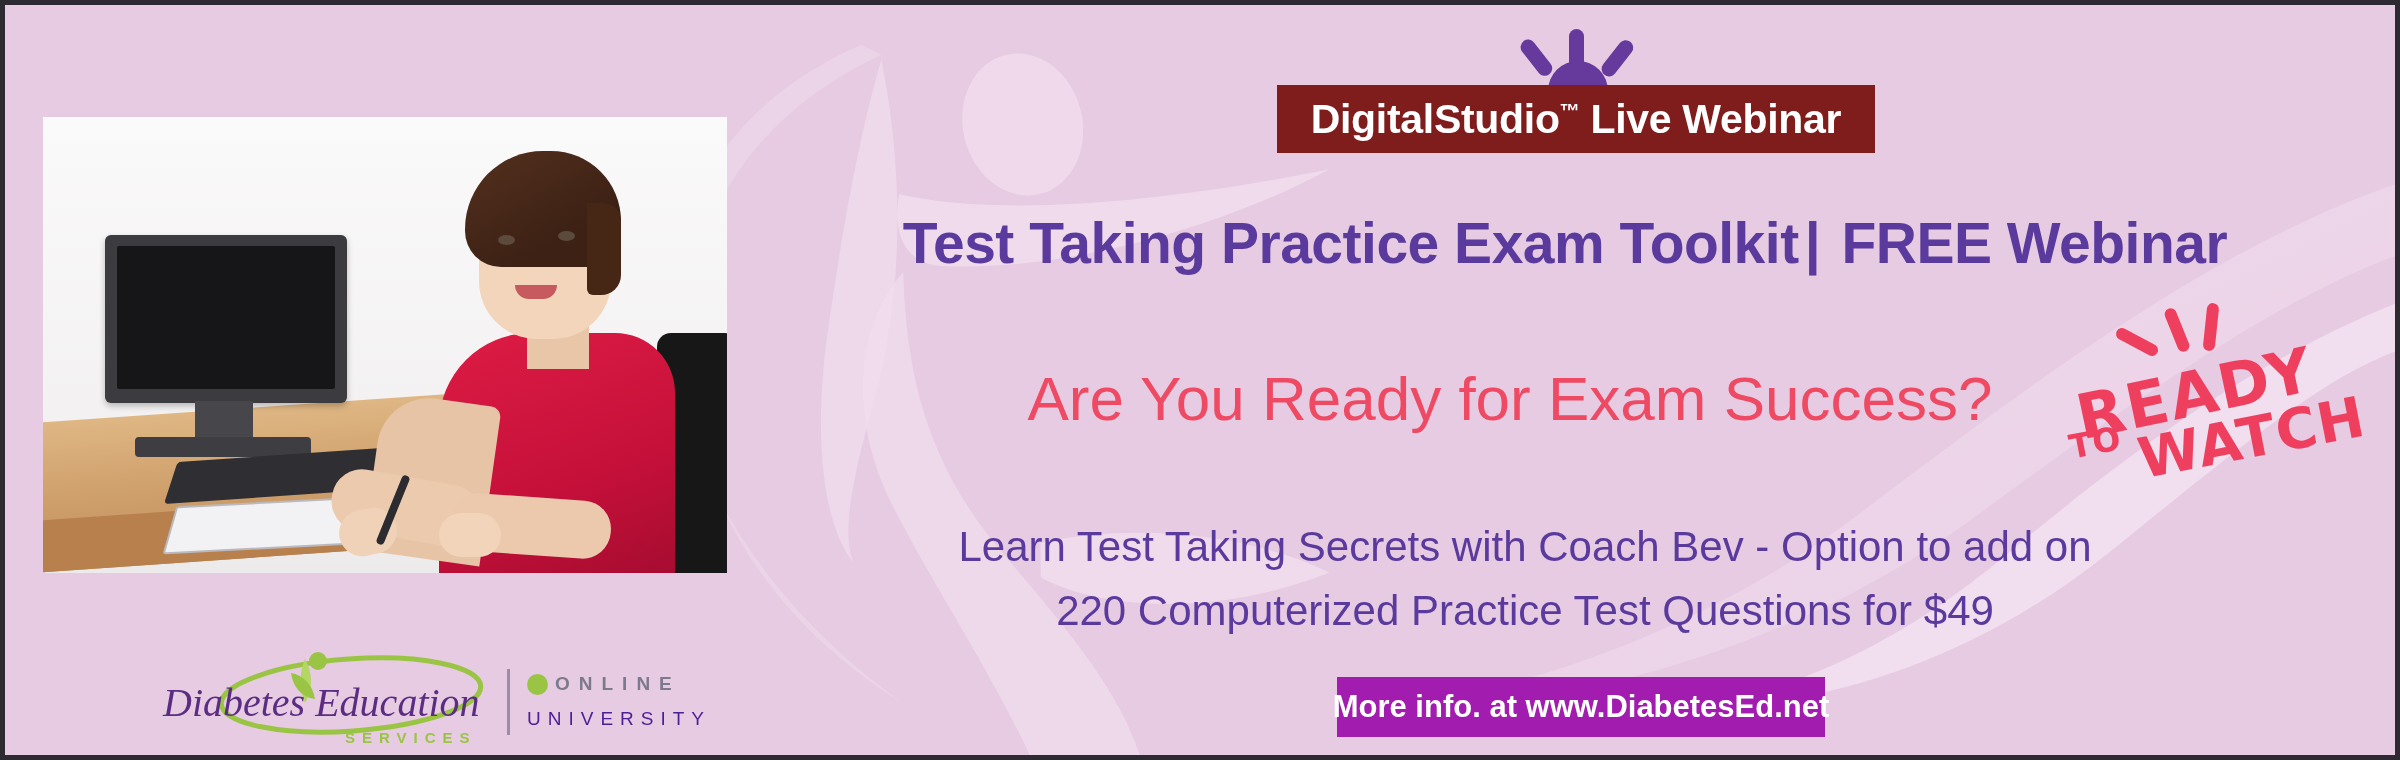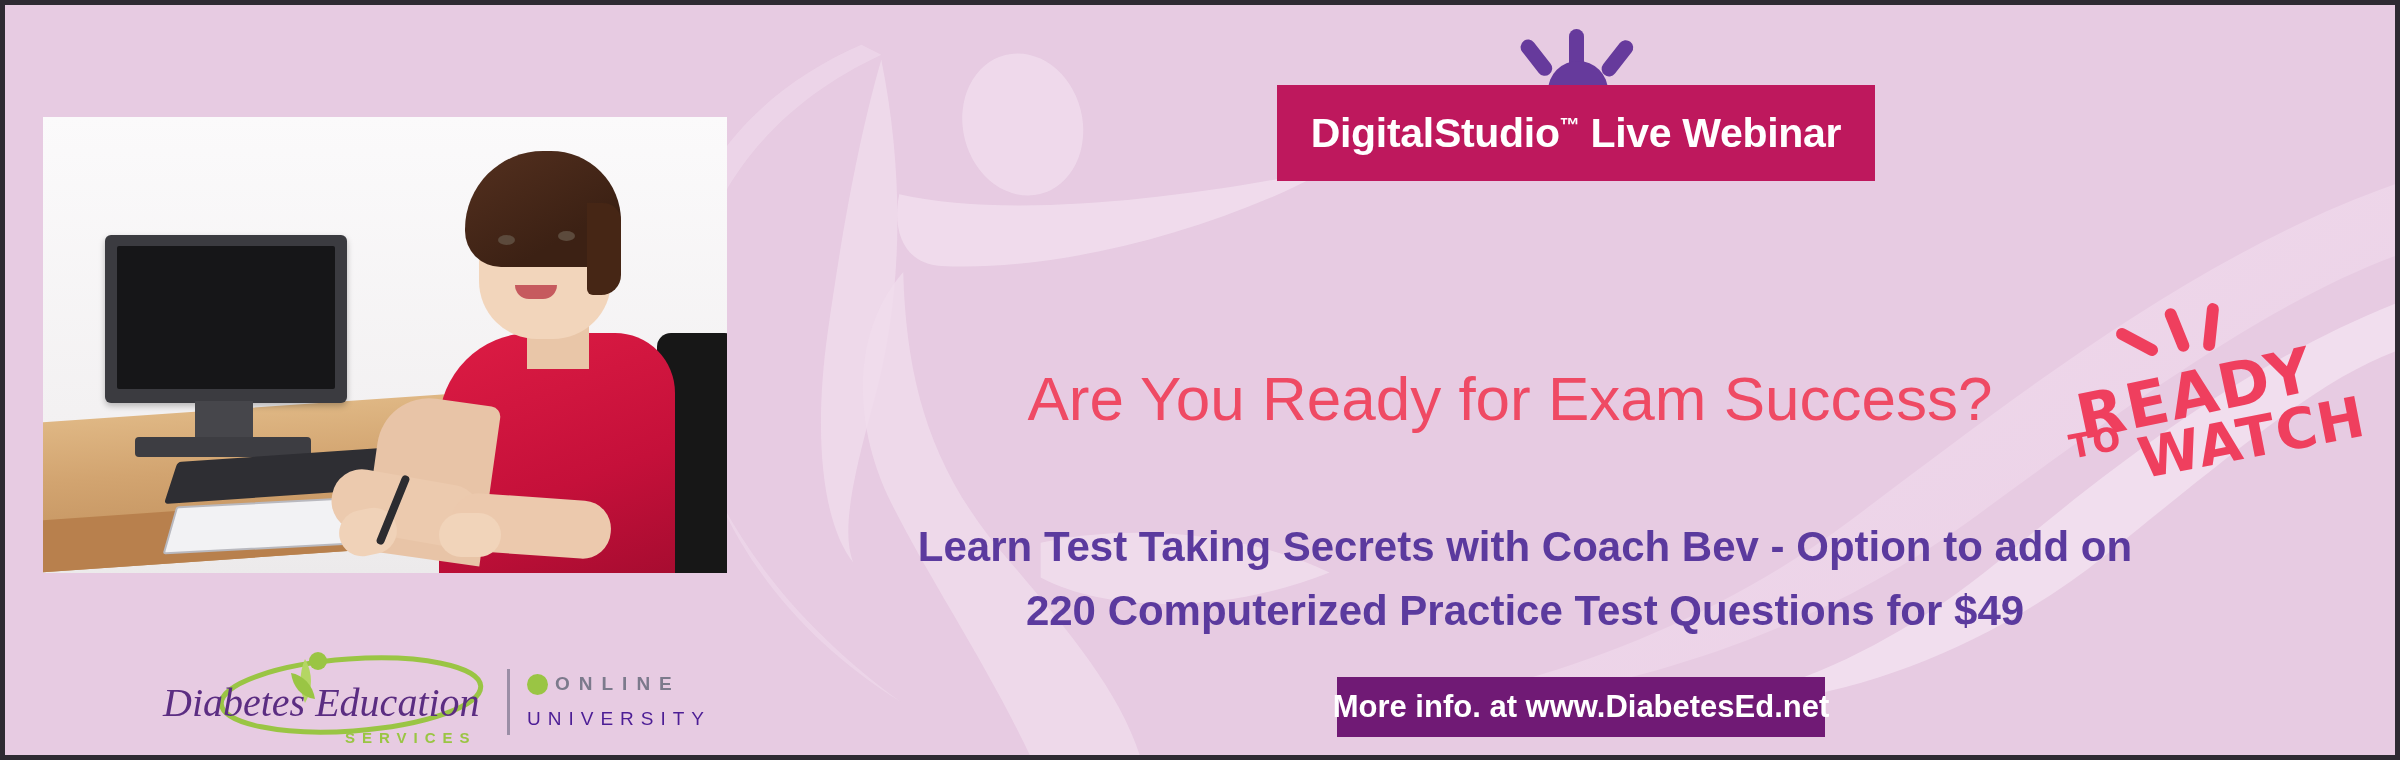--- a/index.html
+++ b/index.html
@@ -46,22 +46,22 @@
   .ph-hair2{position:absolute;right:106px;top:86px;width:34px;height:92px;background:#462615;border-radius:0 18px 20px 6px;}
   .ph-eyeL{position:absolute;right:212px;top:118px;width:17px;height:10px;background:#5c4a3c;border-radius:50%;}
   .ph-eyeR{position:absolute;right:152px;top:114px;width:17px;height:10px;background:#5c4a3c;border-radius:50%;}
   .ph-mouth{position:absolute;right:170px;top:168px;width:42px;height:14px;background:#c65a5e;border-radius:0 0 22px 22px;}
 
   
   .sun{position:absolute;left:1508px;top:14px;width:130px;height:72px;}
 
   
   .badge{
-    position:absolute;left:1272px;top:80px;width:598px;height:96px;
-    background:#be185d;display:flex;align-items:center;justify-content:center;
+    position:absolute;left:1272px;top:80px;width:598px;height:68px;
+    background:#7f1d1d;display:flex;align-items:center;justify-content:center;
   }
   .badge-txt{color:#ffffff;font-size:41px;font-weight:bold;letter-spacing:-.3px;white-space:nowrap;}
   .tm{font-size:20px;vertical-align:super;font-weight:bold;}
 
   
   .headline{
     position:absolute;left:760px;top:205px;width:1600px;text-align:center;
     color:#5b3a9e;font-size:57px;font-weight:bold;letter-spacing:-.5px;white-space:nowrap;
   }
   .pipe{padding:0 6px;}
@@ -86,29 +86,29 @@
   }
   .stamp-l3{
     position:absolute;left:72px;top:104px;color:#ef3f5e;
     font-family:"DejaVu Sans", sans-serif;font-size:56px;font-weight:bold;
     letter-spacing:1px;transform:rotate(-11deg);white-space:nowrap;
   }
 
   
   .bodyline{
     position:absolute;width:1540px;text-align:center;
-    color:#5b3a9e;font-size:42px;font-weight:bold;white-space:nowrap;
+    color:#5b3a9e;font-size:42px;font-weight:normal;white-space:nowrap;
   }
   .bl1{left:750px;top:518px;}
   .bl2{left:750px;top:582px;}
 
   
   .cta{
     position:absolute;left:1332px;top:672px;width:488px;height:60px;
-    background:#701a75;display:flex;align-items:center;justify-content:center;
+    background:#a21caf;display:flex;align-items:center;justify-content:center;
   }
   .cta-txt{color:#fff;font-size:31px;font-weight:bold;white-space:nowrap;}
 
   
   .logo{position:absolute;left:150px;top:640px;width:520px;height:110px;}
   .logo-name{
     position:absolute;left:8px;top:34px;color:#5b2d82;
     font-family:Liberation Serif, serif;font-style:italic;font-size:40px;white-space:nowrap;
   }
   .logo-sub{
@@ -177,20 +177,23 @@
     <rect x="56" y="10" width="15" height="42" rx="7.5" fill="#663a9c"></rect>
     <rect x="16" y="18" width="15" height="42" rx="7.5" fill="#663a9c" transform="rotate(-38 23 39)"></rect>
     <rect x="97" y="18" width="15" height="42" rx="7.5" fill="#663a9c" transform="rotate(38 104 39)"></rect>
     <path d="M35 72 A30 30 0 0 1 95 72 Z" fill="#663a9c"></path>
   </svg>
 
   <div class="badge">
     <span class="badge-txt"><span>DigitalStudio</span><span class="tm">™</span><span> Live Webinar</span></span>
   </div>
 
+  <div class="headline">
+    <span>Test Taking Practice Exam Toolkit</span><span class="pipe">|</span>&nbsp;<span>FREE Webinar</span>
+  </div>
 
   <div class="question">Are You Ready for Exam Success?</div>
 
   <div class="stamp">
     <svg viewBox="0 0 200 70" style="position:absolute;left:44px;top:-4px;width:200px;height:70px;">
       <rect x="96" y="6" width="12" height="48" rx="6" fill="#ef3f5e" transform="rotate(6 102 30)"></rect>
       <rect x="62" y="10" width="12" height="46" rx="6" fill="#ef3f5e" transform="rotate(-22 68 33)"></rect>
       <rect x="22" y="22" width="12" height="46" rx="6" fill="#ef3f5e" transform="rotate(-62 28 45)"></rect>
     </svg>
     <div class="stamp-l1">READY</div>

